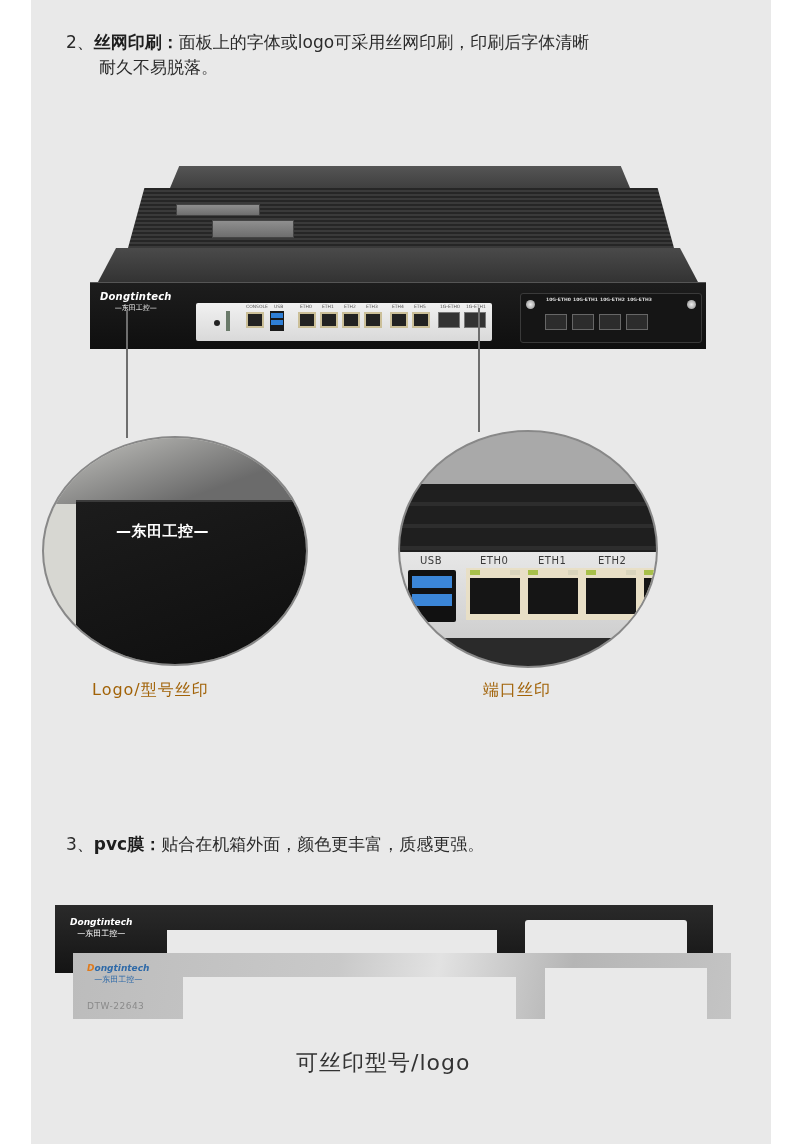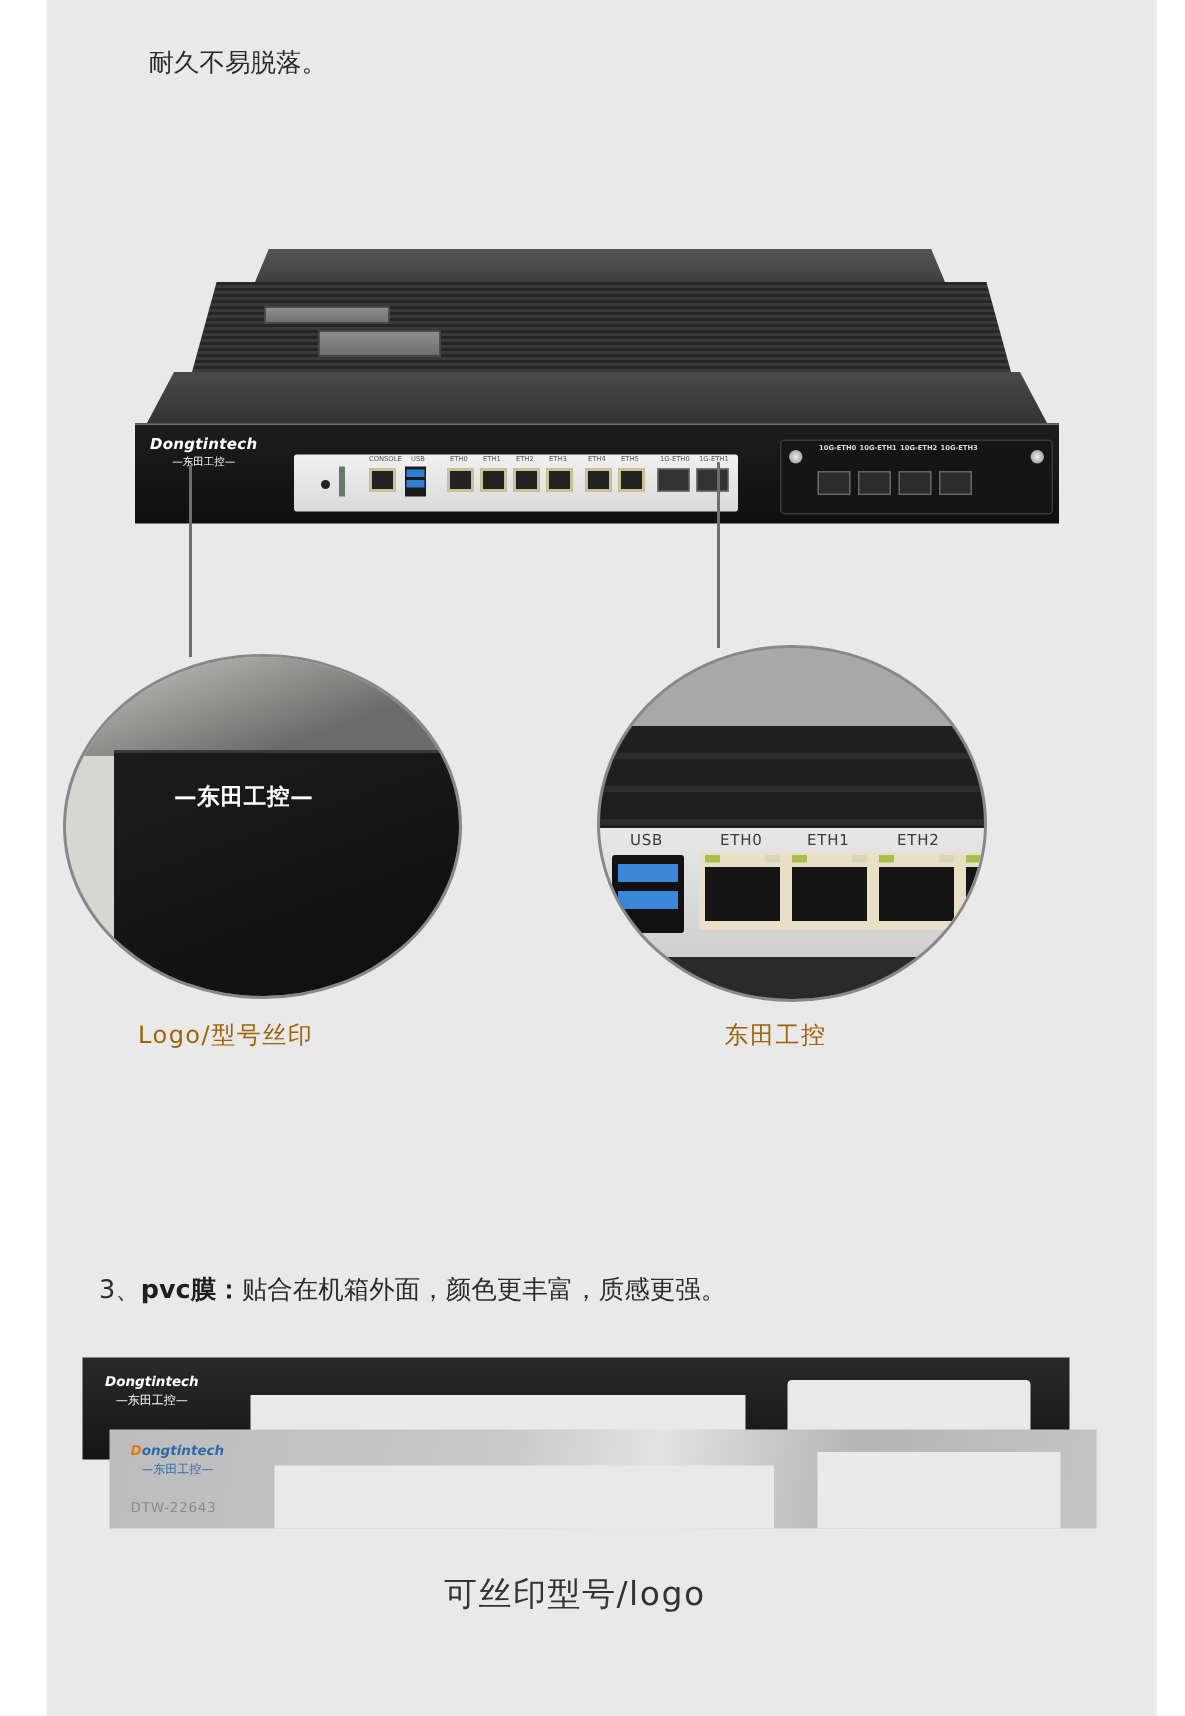--- a/index.html
+++ b/index.html
@@ -4,21 +4,21 @@
 <style>
   html, body { margin:0; padding:0; background:#ffffff; }
   body { width:790px; height:1144px; position:relative; overflow:hidden;
          font-family:"DejaVu Sans", "Liberation Sans", sans-serif; color:#333; }
   .panel { position:absolute; left:31px; top:0; width:740px; height:1144px; background:#e9e9e9; }
 
   .sec-text { position:absolute; font-size:17px; line-height:25px; color:#2b2b2b; }
   .sec-text b { font-weight:bold; color:#1e1e1e; }
   #sec2 { left:66px; top:30px; width:660px; }
   #sec2 .l2 { padding-left:33px; }
-  #sec3 { left:66px; top:832px; width:660px;margin-top:16px; }
+  #sec3 { left:66px; top:832px; width:660px; }
 
   
   .device { position:absolute; left:90px; top:166px; width:616px; height:182px; }
   .dev-top { position:absolute; left:80px; top:0; width:460px; height:22px;
              background:linear-gradient(#555,#3f3f3f); clip-path:polygon(2% 0,98% 0,100% 100%,0 100%); }
   .dev-fins { position:absolute; left:38px; top:22px; width:546px; height:60px;
               background:repeating-linear-gradient(180deg,#262626 0 2px,#3a3a3a 2px 4px);
               clip-path:polygon(3% 0,97% 0,100% 100%,0 100%); }
   .dev-plate { position:absolute; background:linear-gradient(#8f8f8f,#6e6e6e); border:1px solid #444; }
   .dev-lid { position:absolute; left:8px; top:82px; width:600px; height:34px;
@@ -89,20 +89,23 @@
   .film-model { position:absolute; left:14px; top:48px; font-size:9px; color:#8a8a8a; letter-spacing:.5px; }
 
   #cap-film { position:absolute; left:296px; top:1048px; font-size:22px; color:#333; letter-spacing:1px;text-align:center; }
 </style>
 </head>
 <body>
 
 <div class="panel"></div>
 
 <div class="sec-text" id="sec2">
+  <div>
+    <span>2、</span><b>丝网印刷：</b><span>面板上的字体或logo可采用丝网印刷，印刷后字体清晰</span>
+  </div>
   <div class="l2">耐久不易脱落。</div>
 </div>
 
 <div class="device">
   <div class="dev-top"></div>
   <div class="dev-fins"></div>
   <div class="dev-plate" style="left:86px;top:38px;width:82px;height:10px;"></div>
   <div class="dev-plate" style="left:122px;top:54px;width:80px;height:16px;"></div>
   <div class="dev-lid"></div>
   <div class="dev-front">
@@ -190,21 +193,21 @@
   <div class="p-rj" style="left:182px">
       <div class="ledg"></div>
       <div class="ledy"></div>
       <div class="hole"></div>
     </div>
   <div class="p-rj" style="left:240px">
       <div class="ledg"></div>
       <div class="hole"></div>
     </div>
 </div>
-<div class="cap" id="cap-port">东田工控</div>
+<div class="cap" id="cap-port">端口丝印</div>
 
 <div class="sec-text" id="sec3">
   <span>3、</span><b>pvc膜：</b><span>贴合在机箱外面，颜色更丰富，质感更强。</span>
 </div>
 
 <div class="film-black">
   <div class="film-logo" id="film-black-logo">
     <div class="en">Dongtintech</div>
     <div class="cn">—东田工控—</div>
   </div>

